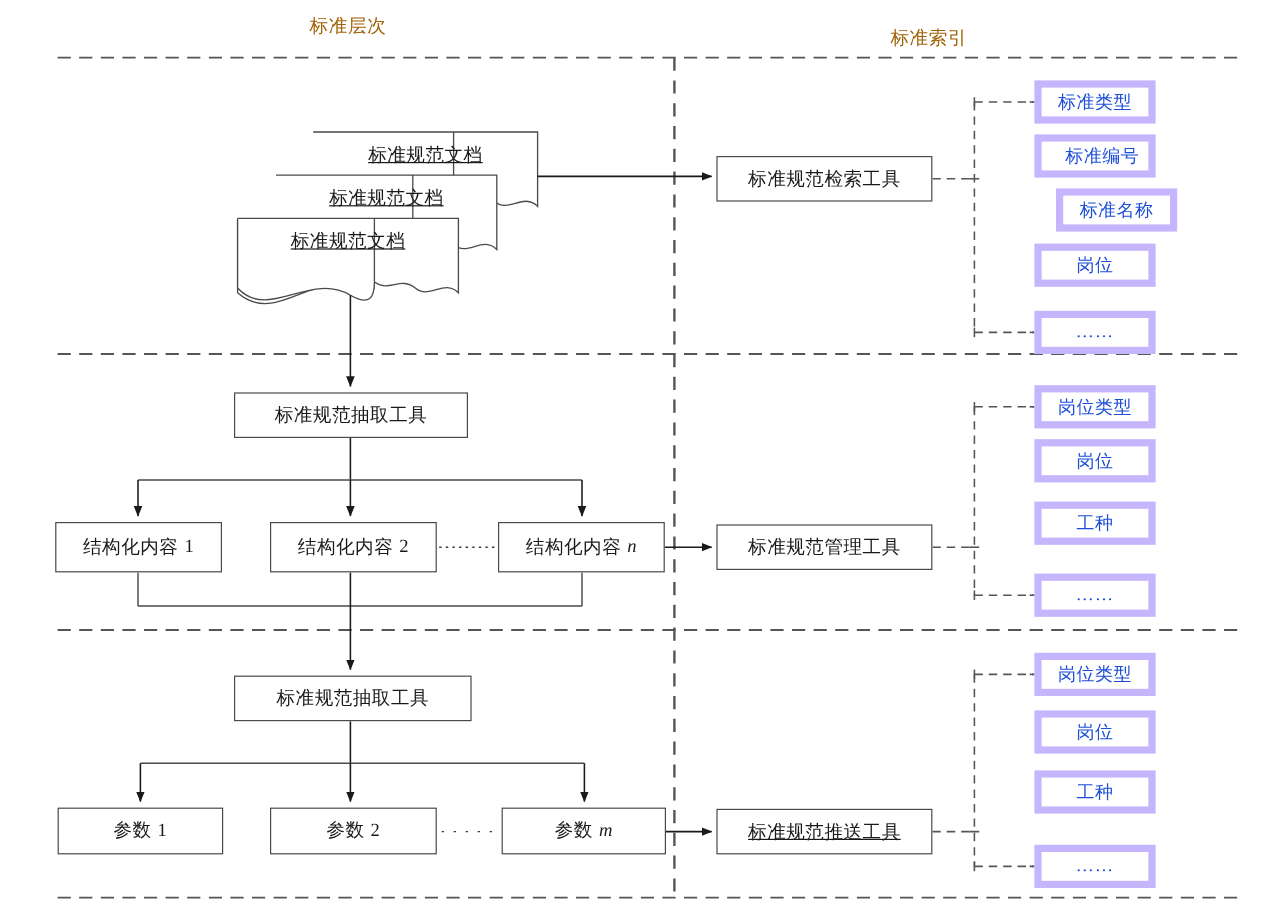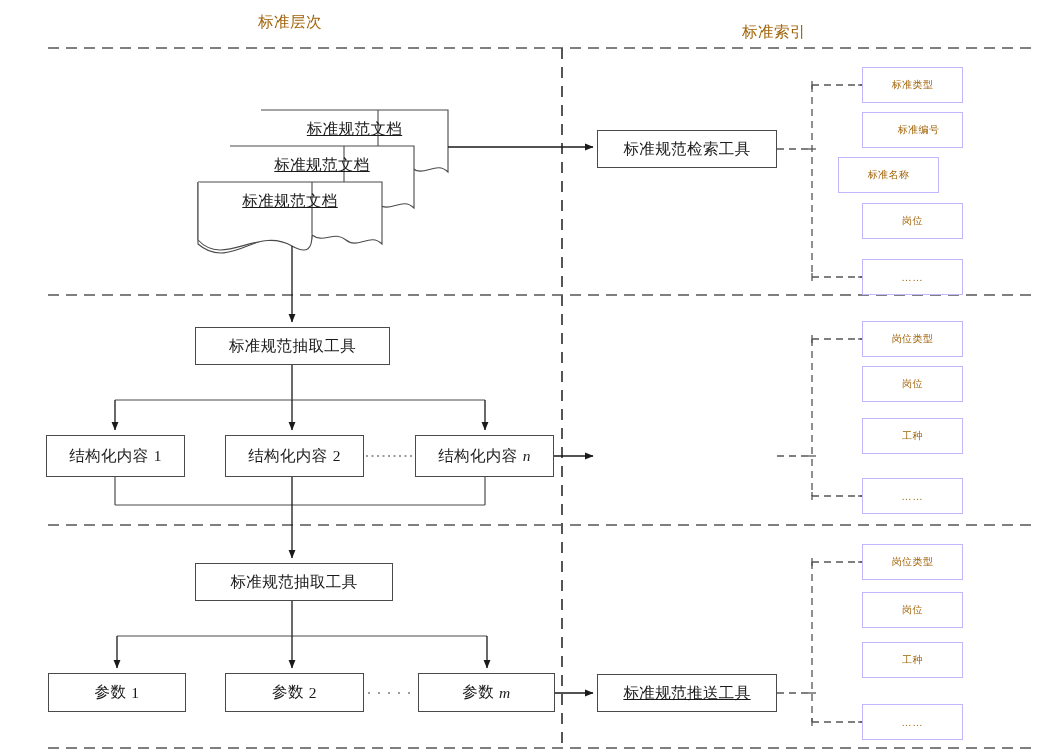--- a/index.html
+++ b/index.html
@@ -38,27 +38,27 @@
     align-items: center;
     justify-content: center;
     font-size: 15.5px;
     color: #1a1a1a;
     white-space: nowrap;
     letter-spacing: 0.4px;
   }
   .idx-node {
     position: absolute;
     box-sizing: border-box;
-    border: 1px solid #c4b5fd;
+    border: 6px solid #c4b5fd;
     background: #ffffff;
     display: flex;
     align-items: center;
     justify-content: center;
-    font-size: 10px;
-    color: #a16207;
+    font-size: 15px;
+    color: #1d4ed8;
     white-space: nowrap;
     letter-spacing: 0.4px;
   }
   .doc-label {
     position: absolute;
     font-size: 15.5px;
     color: #1a1a1a;
     white-space: nowrap;
     letter-spacing: 0.4px;
     text-align: center;
@@ -162,21 +162,21 @@
   </svg>
 
   <div class="doc-label" style="left:261px; top:119px; width:187px;">标准规范文档</div>
   <div class="doc-label" style="left:230px; top:155px; width:184px;">标准规范文档</div>
   <div class="doc-label" style="left:198px; top:191px; width:184px;">标准规范文档</div>
 
   <div class="node" style="left:597px; top:130px; width:180px; height:38px;">标准规范检索工具</div>
 
   <div class="idx-node" style="left:862px; top:67px; width:101px; height:36px;">标准类型</div>
   <div class="idx-node" style="left:862px; top:112px; width:101px; height:36px;padding-left:12px;">标准编号</div>
-  <div class="idx-node" style="left:838px; top:157px; width:101px; height:36px;">标准名称</div>
+  <div class="idx-node" style="left:880px; top:157px; width:101px; height:36px;">标准名称</div>
   <div class="idx-node" style="left:862px; top:203px; width:101px; height:36px;">岗位</div>
   <div class="idx-node dots" style="left:862px; top:259px; width:101px; height:36px;">……</div>
 
   <div class="node" style="left:195px; top:327px; width:195px; height:38px;">标准规范抽取工具</div>
 
   <div class="node" style="left:46px; top:435px; width:139px; height:42px;">
     <span>结构化内容</span>
     <span style="width:5px"></span>
     <span>1</span>
   </div>
@@ -184,20 +184,21 @@
     <span>结构化内容</span>
     <span style="width:5px"></span>
     <span>2</span>
   </div>
   <div class="node" style="left:415px; top:435px; width:139px; height:42px;">
     <span>结构化内容</span>
     <span style="width:5px"></span>
     <span class="ital">n</span>
   </div>
 
+  <div class="node" style="left:597px; top:437px; width:180px; height:38px;">标准规范管理工具</div>
 
   <div class="idx-node" style="left:862px; top:321px; width:101px; height:36px;">岗位类型</div>
   <div class="idx-node" style="left:862px; top:366px; width:101px; height:36px;">岗位</div>
   <div class="idx-node" style="left:862px; top:418px; width:101px; height:36px;">工种</div>
   <div class="idx-node dots" style="left:862px; top:478px; width:101px; height:36px;">……</div>
 
   <div class="node" style="left:195px; top:563px; width:198px; height:38px;">标准规范抽取工具</div>
 
   <div class="node" style="left:48px; top:673px; width:138px; height:39px;">
     <span>参数</span>

